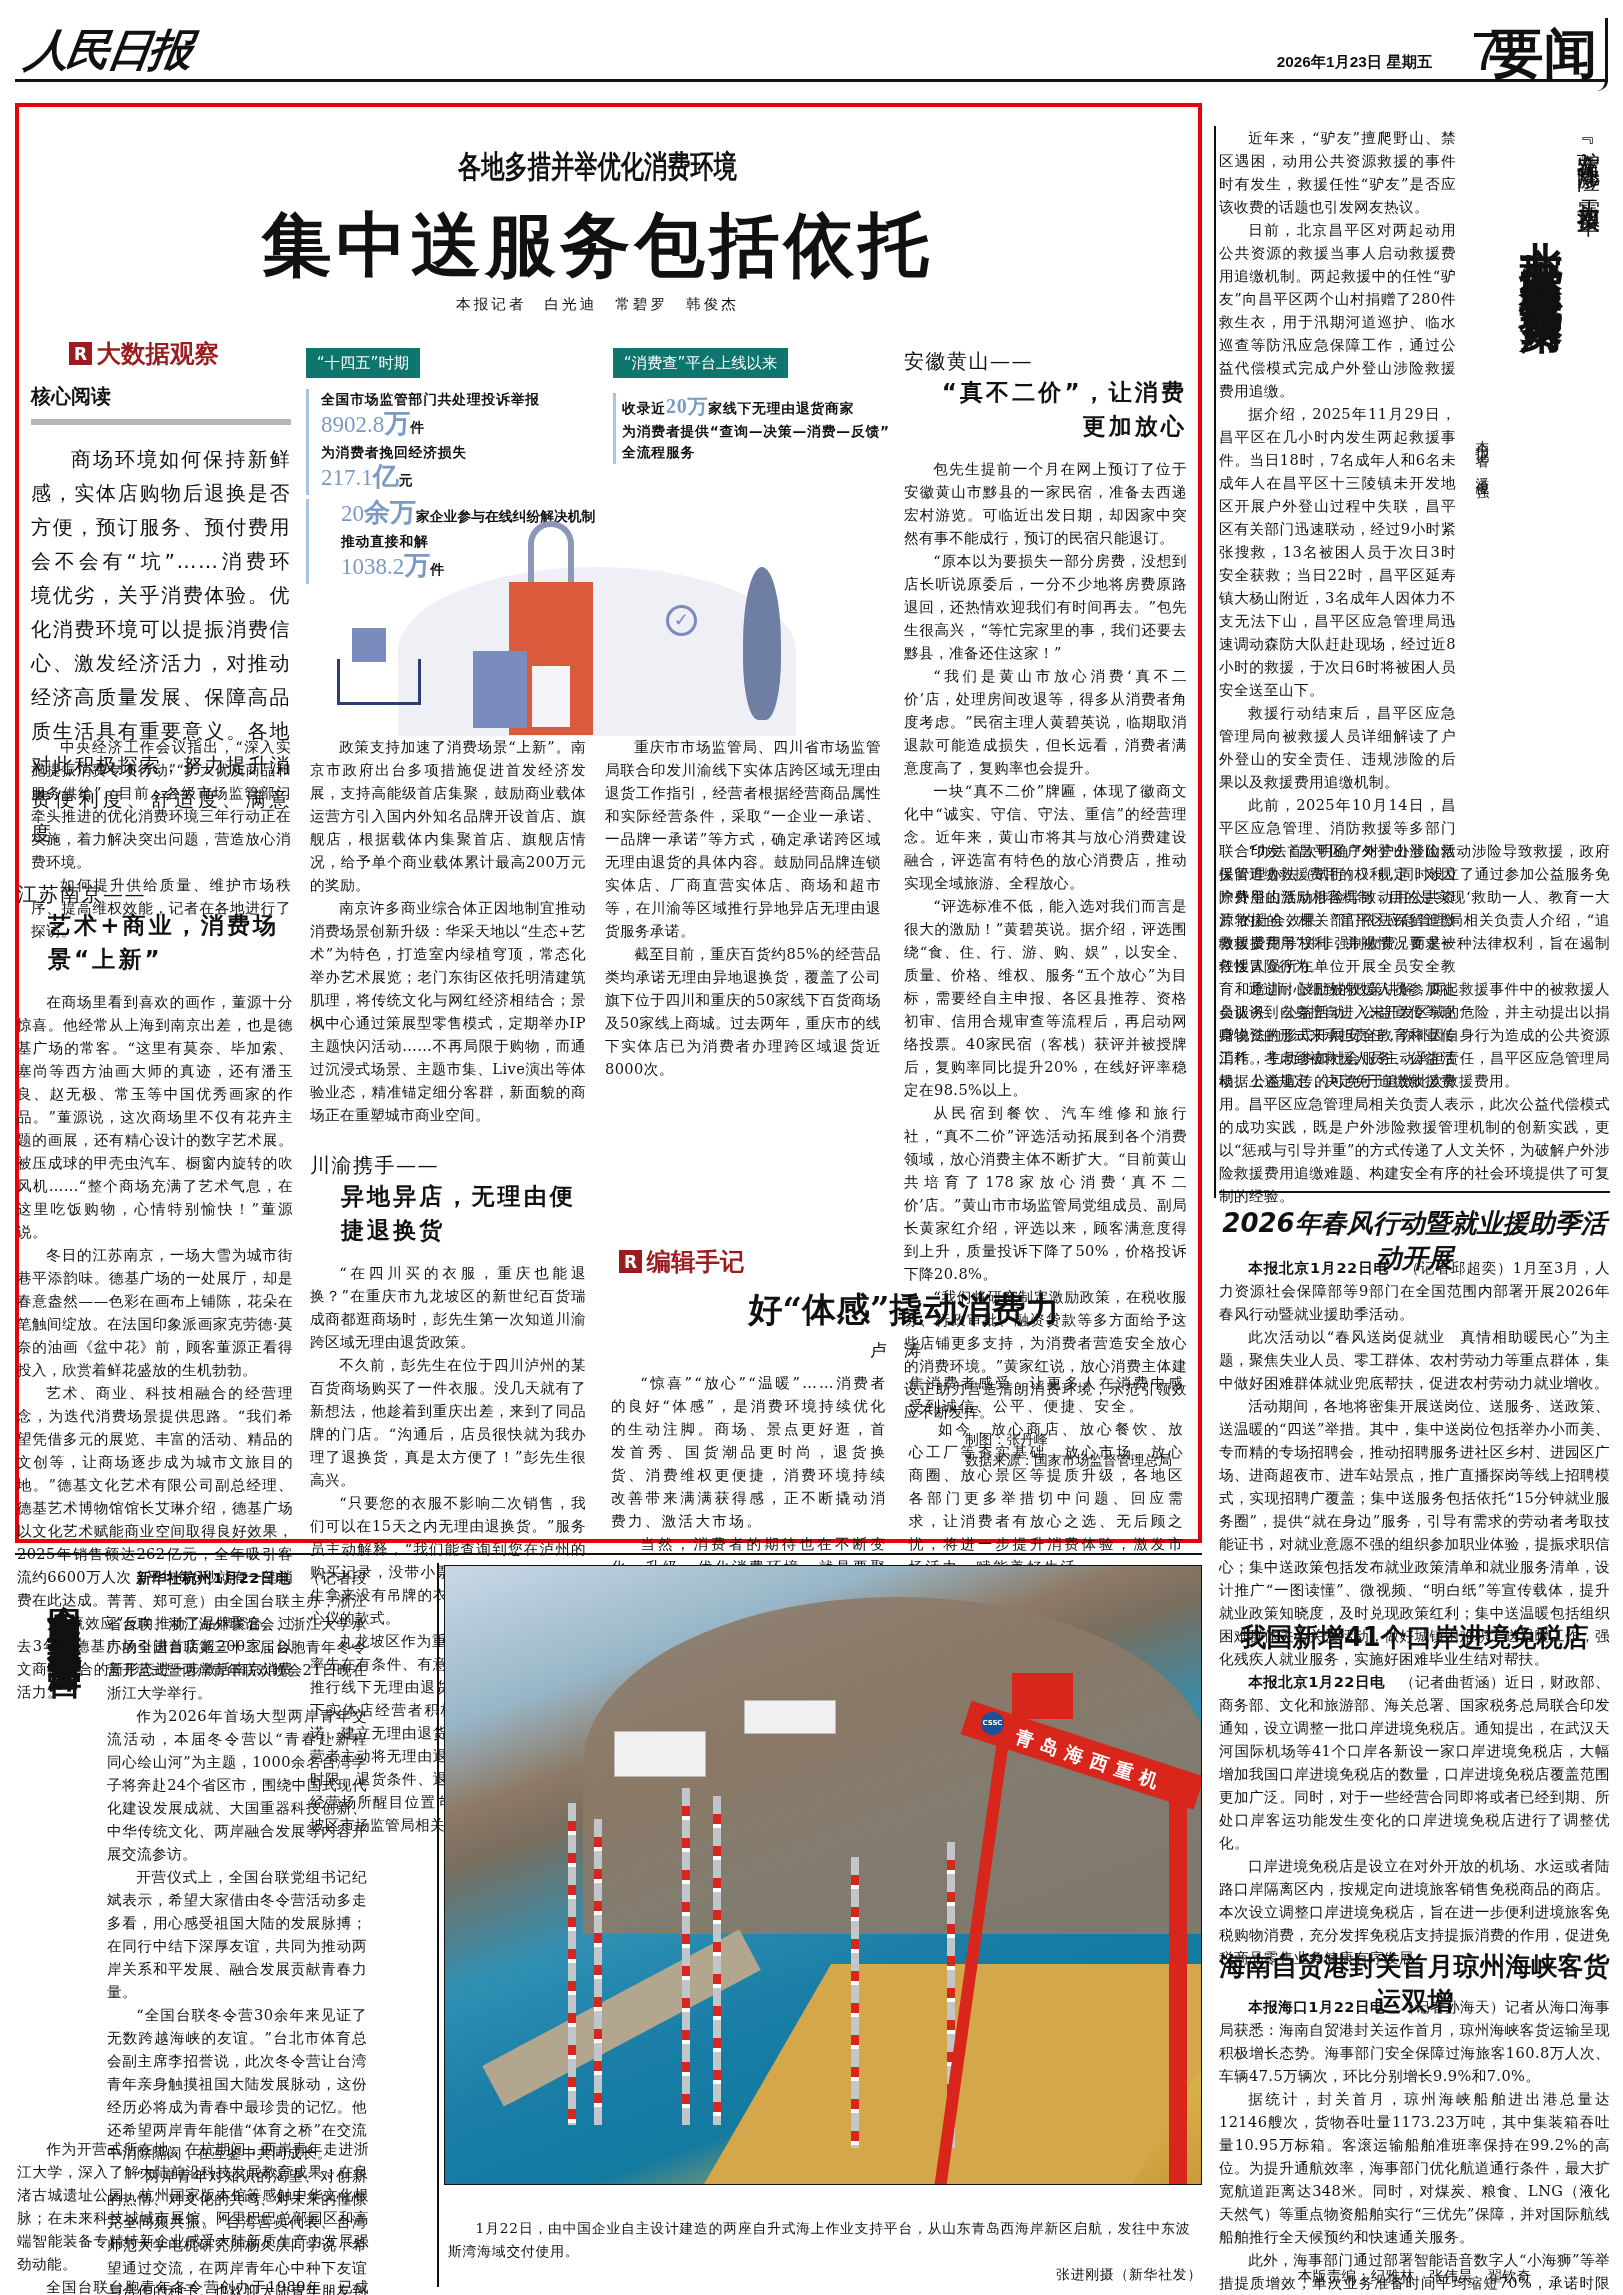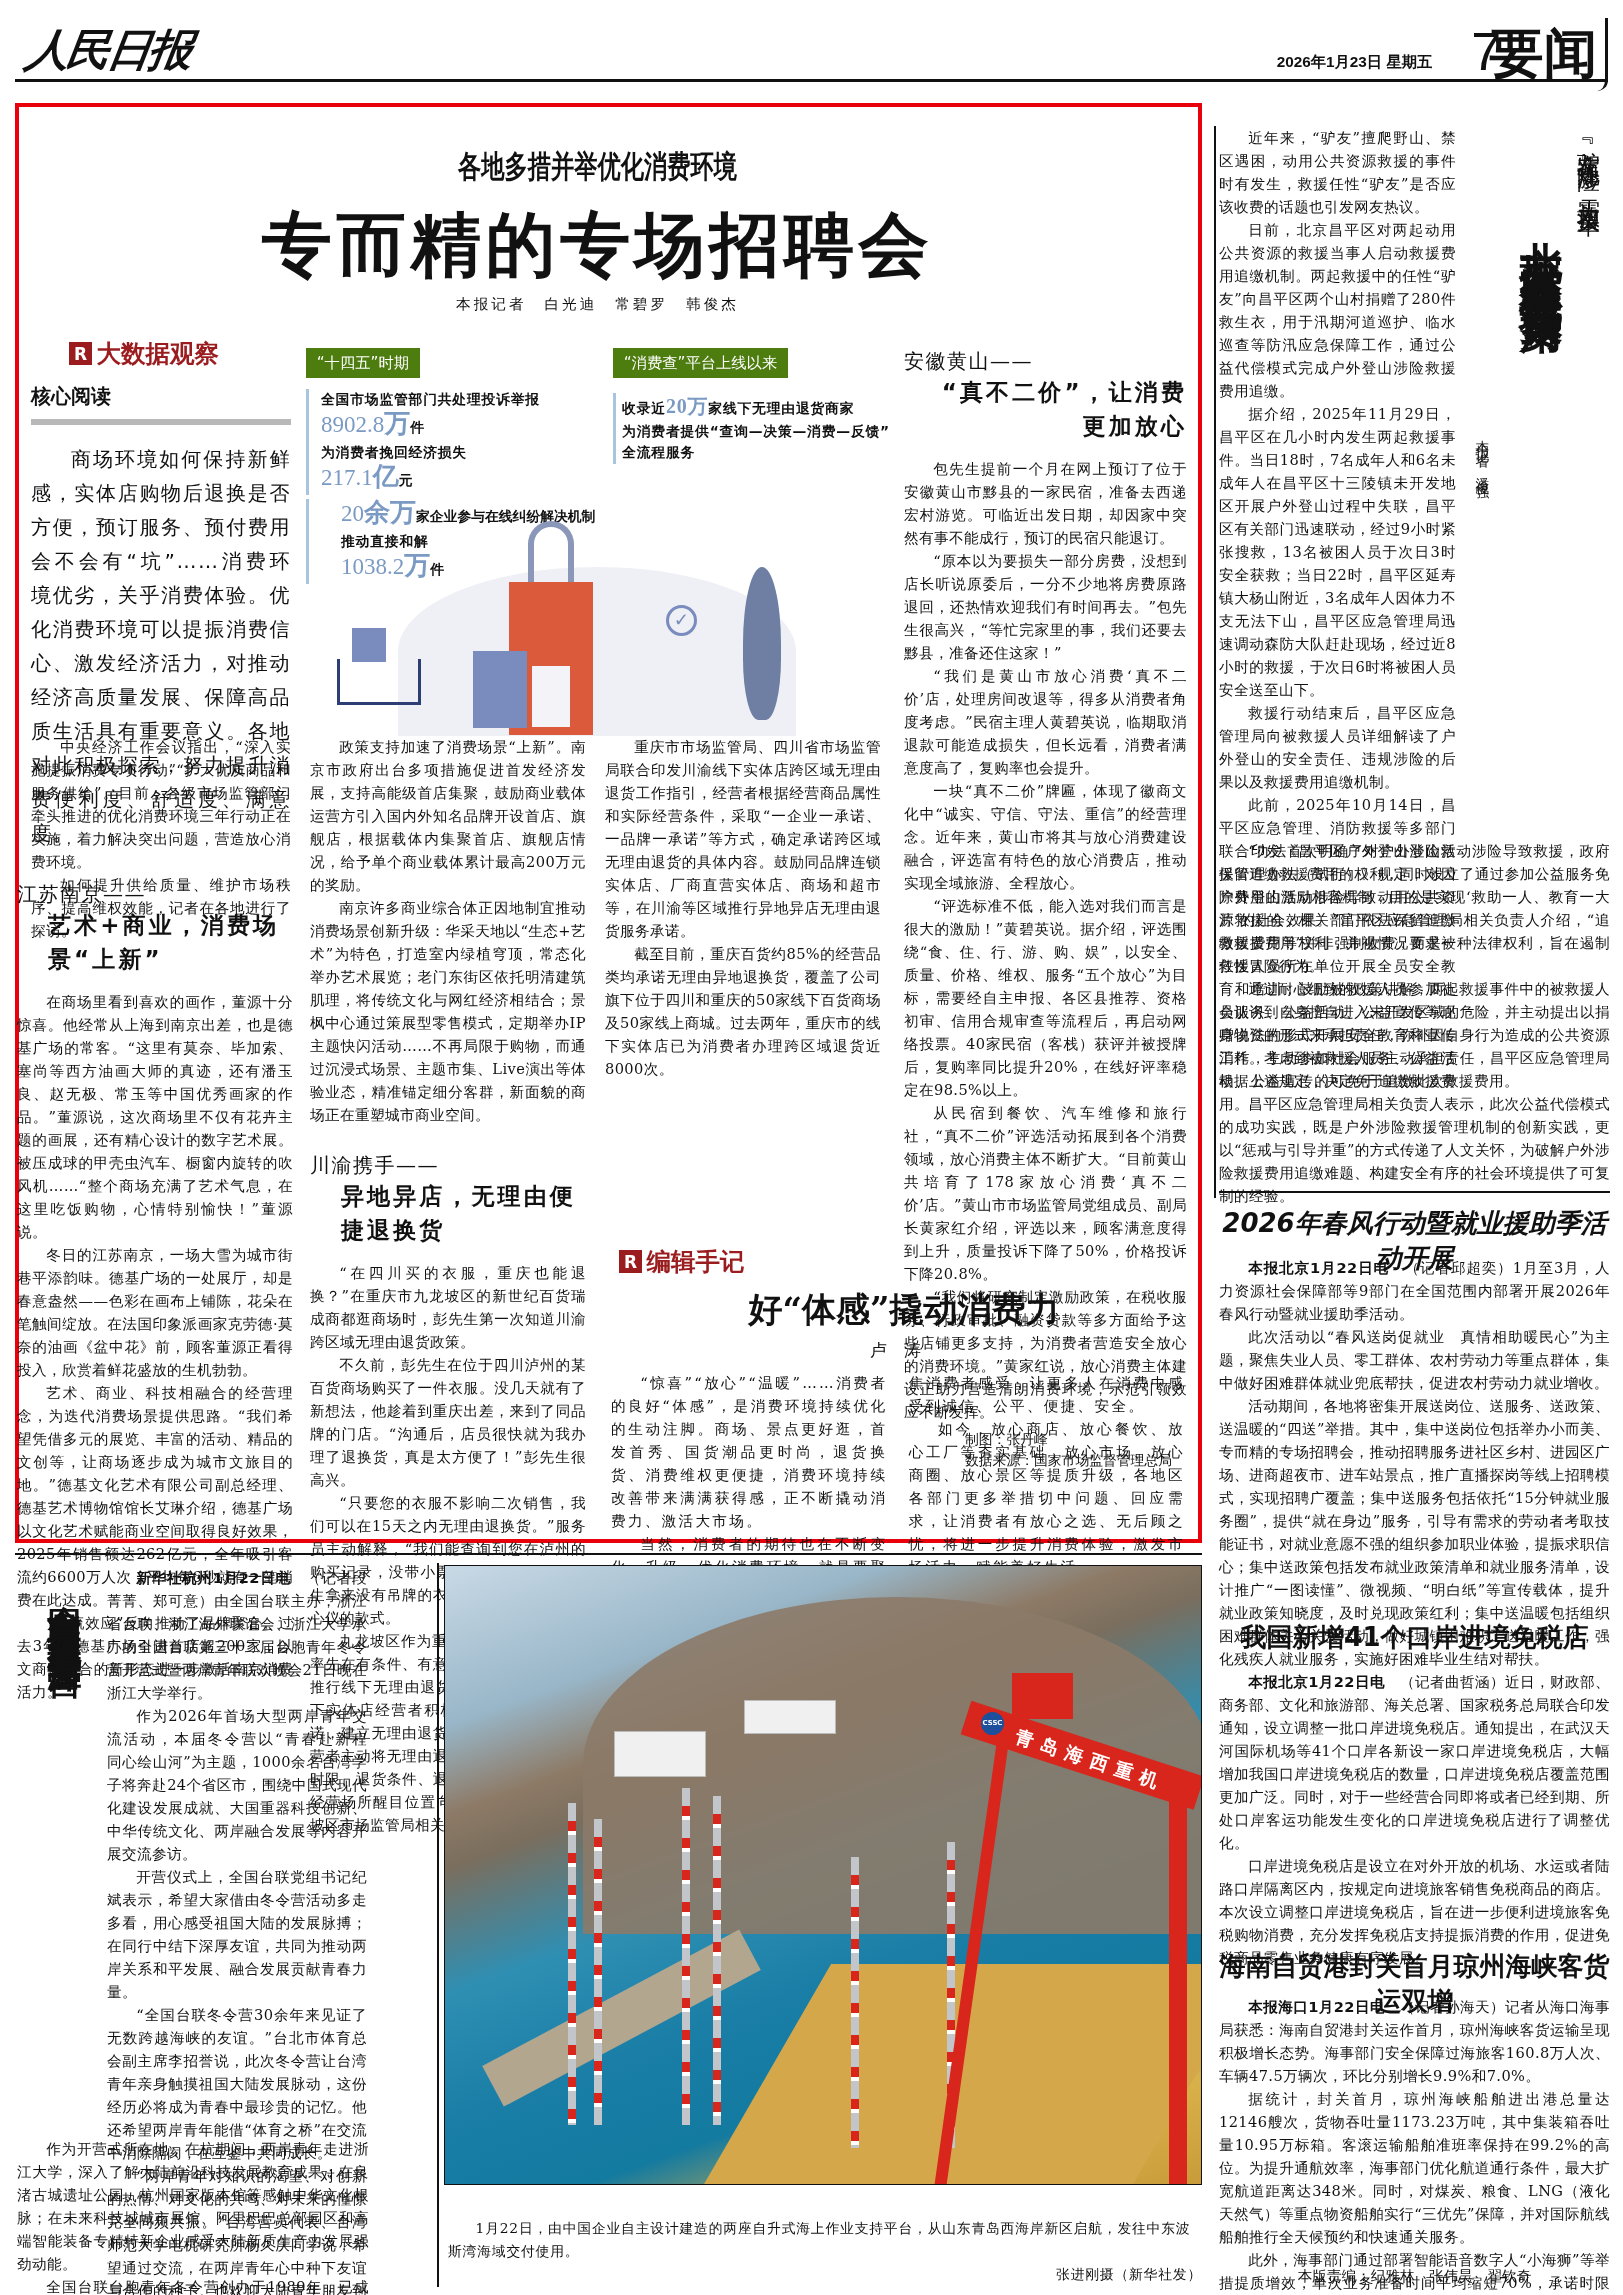--- a/index.html
+++ b/index.html
@@ -23,21 +23,21 @@
   .byline { left: 46px; top: 295px; width: 1103px; text-align: center; font-size: 14.6px; letter-spacing: 3.1px; }
 
   .column-tag { font-family: "DejaVu Sans", sans-serif; font-weight: 900; color: #9b1c1f; font-size: 24.5px; display: flex; align-items: center; gap: 4.6px; }
   .column-tag .r-box { width: 23px; height: 23px; background: #9b1c1f; color: #fff; font-size: 17px; display: flex; align-items: center; justify-content: center; }
 
   .core-title { font-size: 20px; font-family: "DejaVu Sans", sans-serif; font-weight: 700; }
   .core-bar { height: 6.1px; background: #b8b8b8; }
   .core-text { font-size: 20px; line-height: 34px; text-indent: 2em; text-align: justify; letter-spacing: 1.5px; font-family: "DejaVu Sans", sans-serif; }
 
   
-  .info-tag { background: #4d7c0f; color: #fff; font-size: 15.3px; padding: 4.6px 10.7px; font-family: "DejaVu Sans", sans-serif; display: inline-block; }
+  .info-tag { background: #0f766e; color: #fff; font-size: 15.3px; padding: 4.6px 10.7px; font-family: "DejaVu Sans", sans-serif; display: inline-block; }
   .info-block { border-left: 3.1px solid #a9c4de; padding-left: 6.1px; }
   .info-line { font-size: 13.8px; font-family: "DejaVu Sans", sans-serif; font-weight: 700; line-height: 21.4px; letter-spacing: 0.8px; }
   .info-num { font-size: 23px; color: #7b9ac3; font-family: "Liberation Serif", serif; line-height: 27.6px; }
   .info-num b { font-size: 26px; font-family: "DejaVu Sans", sans-serif; }
   .info-num small { font-size: 13.8px; color: #111; font-weight: 700; font-family: "DejaVu Sans", sans-serif; }
 
   .sec-head-loc { font-size: 20px; letter-spacing: 1.5px; }
   .sec-head-title { font-size: 23px; font-family: "DejaVu Sans", sans-serif; font-weight: 700; line-height: 34px; letter-spacing: 3.1px; }
 
   .credit { font-size: 13.8px; line-height: 21.4px; font-family: "DejaVu Sans", sans-serif; }
@@ -70,21 +70,21 @@
 <header class="abs masthead">
   <div class="abs logo">人民日报</div>
   <div class="abs mast-date">2026年1月23日 星期五</div>
   <div class="abs mast-page">7</div>
   <div class="abs mast-section">要闻</div>
 </header>
 
 <section class="abs red-frame"></section>
 
 <div class="abs kicker">各地多措并举优化消费环境</div>
-<h1 class="abs headline">专而精的专场招聘会</h1>
+<h1 class="abs headline">集中送服务包括依托</h1>
 <div class="abs byline">本报记者　白光迪　常碧罗　韩俊杰</div>
 
 <div class="abs column-tag" style="left:69px; top:337px;">
   <span class="r-box">R</span>
   <span>大数据观察</span>
 </div>
 
 <div class="abs" style="left:31px; top:383px; width:260px;">
   <div class="core-title">核心阅读</div>
   <div class="core-bar" style="margin-top:9.2px;"></div>

